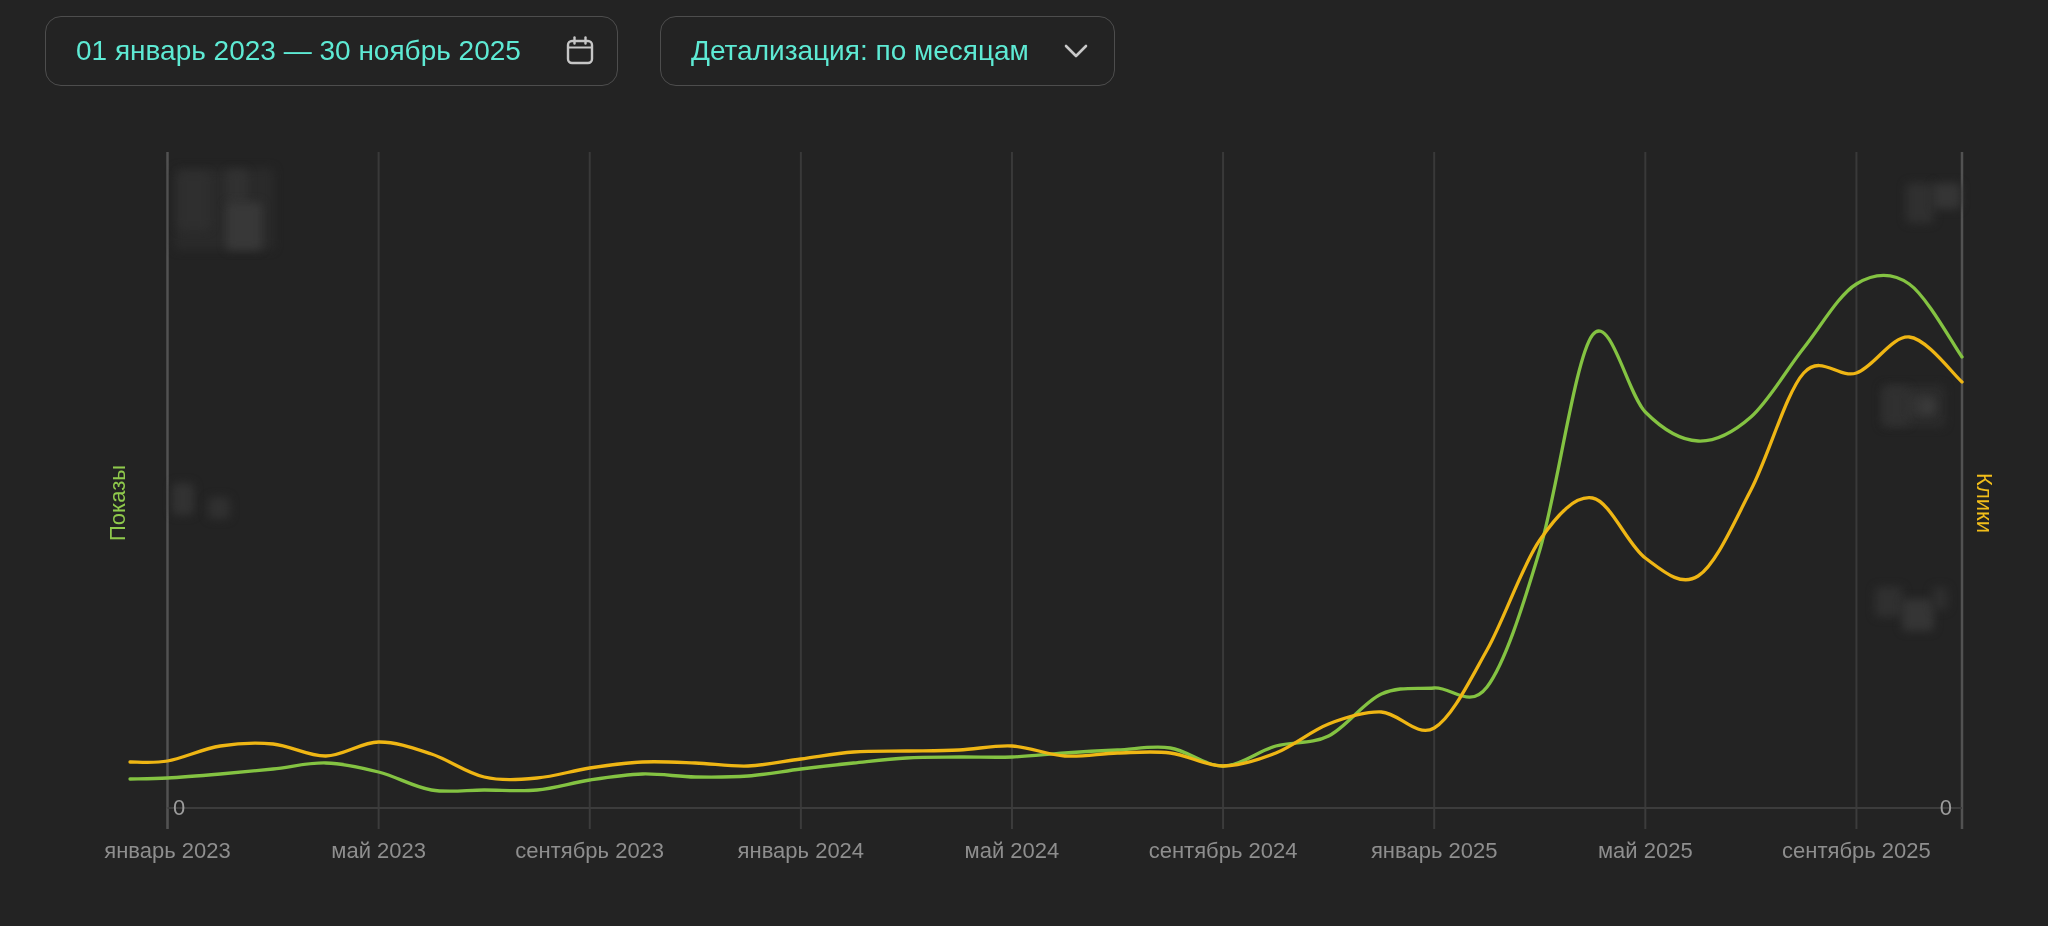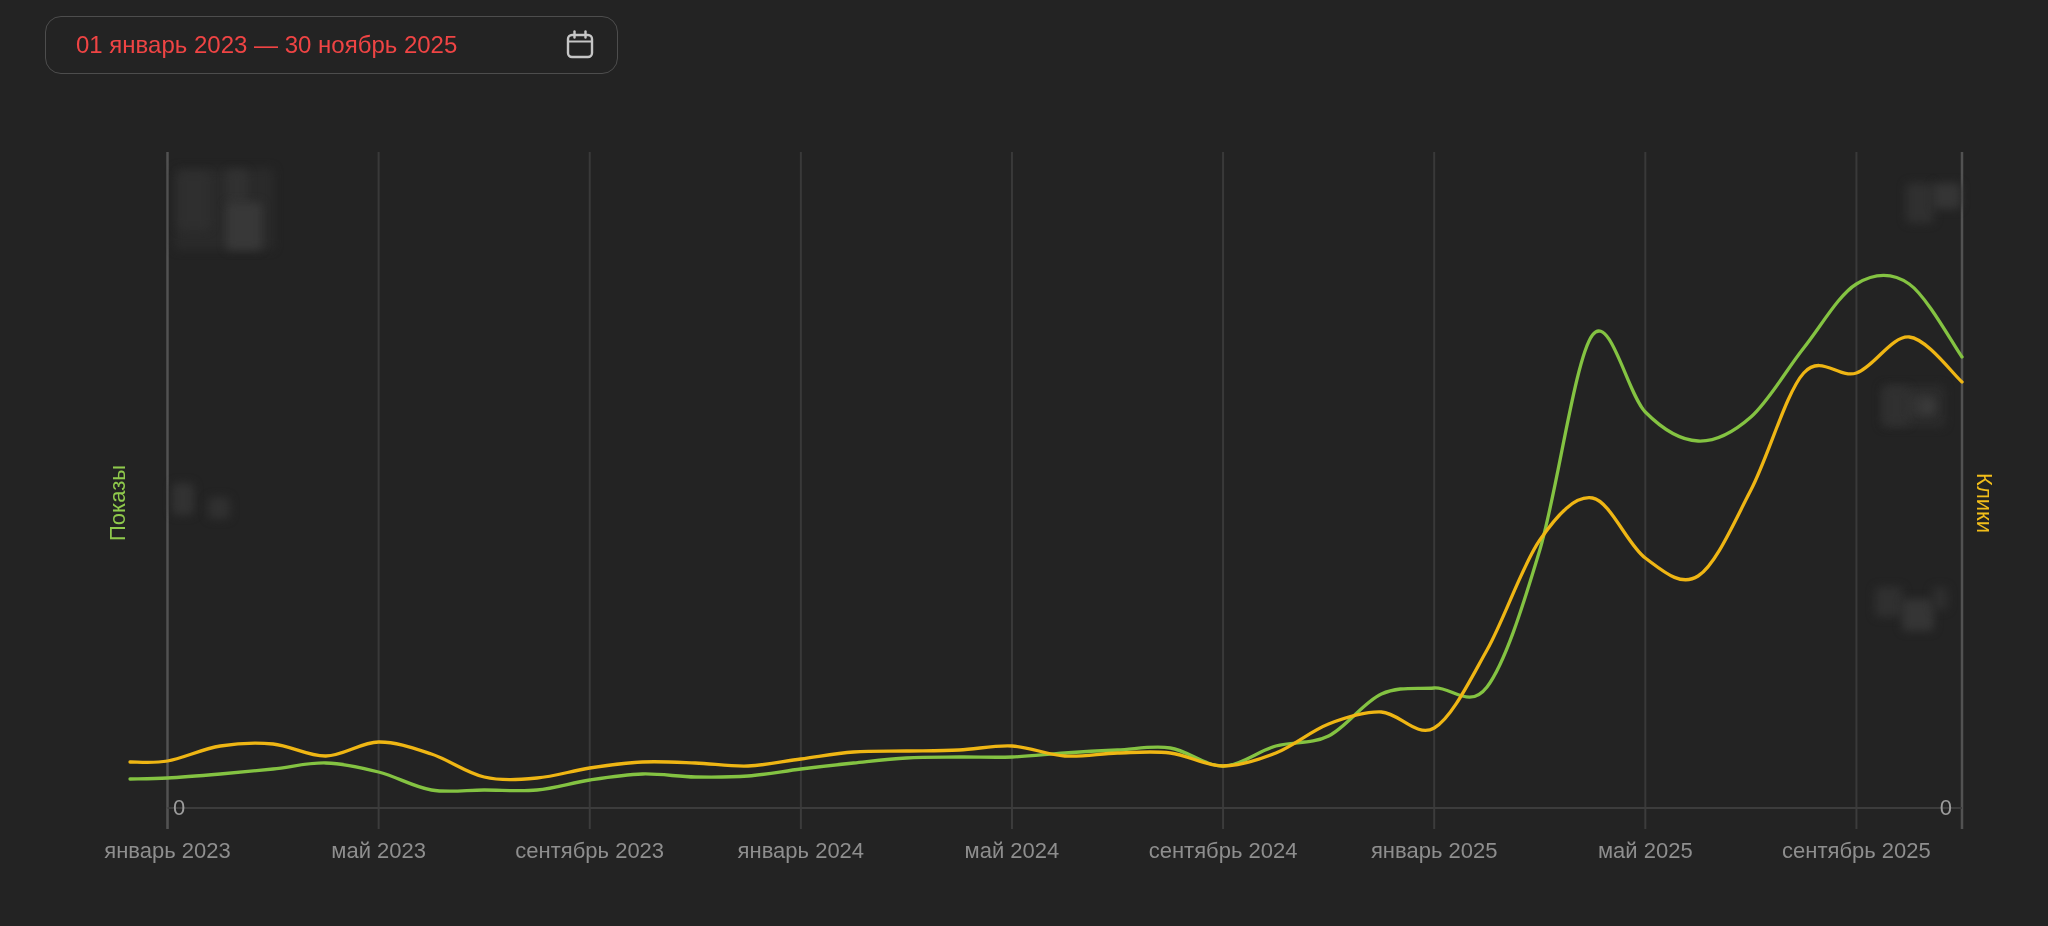--- a/index.html
+++ b/index.html
@@ -7,25 +7,25 @@
     width:2048px;height:926px;
     background:#232323;
     position:relative;
     overflow:hidden;
     font-family:"Liberation Sans", sans-serif;
   }
   .toolbar{
     position:absolute;left:0;top:0;width:2048px;height:100px;
   }
   .pill{
-    position:absolute;top:16px;height:58px;
+    position:absolute;top:16px;height:70px;
     border:1.5px solid #4d4d4d;border-radius:16px;
     display:flex;align-items:center;justify-content:space-between;
     box-sizing:border-box;
-    color:#ef4444;font-size:24px;
+    color:#5eead4;font-size:28px;
     cursor:pointer;background:transparent;
   }
   .pill .lbl{white-space:nowrap;}
   .pill-date{left:45px;width:573px;padding:0 22px 0 30px;}
   .pill-gran{left:660px;width:455px;padding:0 26px 0 30px;}
   .icon{flex:0 0 auto;display:block;}
   .chart-wrap{position:absolute;left:0;top:0;width:2048px;height:926px;}
   svg text{font-family:"Liberation Sans", sans-serif;}
   .blur-patch{
     position:absolute;border-radius:5px;
@@ -98,13 +98,19 @@
 <div class="toolbar">
   <div class="pill pill-date">
     <span class="lbl">01 январь 2023 — 30 ноябрь 2025</span>
     <svg class="icon" width="30" height="32" viewBox="0 0 30 32">
       <rect x="3" y="6" width="24" height="22" rx="4" fill="none" stroke="#c6c6c6" stroke-width="2.4"></rect>
       <line x1="9.5" y1="2.5" x2="9.5" y2="8.5" stroke="#c6c6c6" stroke-width="2.4" stroke-linecap="round"></line>
       <line x1="20.5" y1="2.5" x2="20.5" y2="8.5" stroke="#c6c6c6" stroke-width="2.4" stroke-linecap="round"></line>
       <line x1="4" y1="12.5" x2="26" y2="12.5" stroke="#c6c6c6" stroke-width="2"></line>
     </svg>
   </div>
+  <div class="pill pill-gran">
+    <span class="lbl">Детализация: по месяцам</span>
+    <svg class="icon" width="24" height="14" viewBox="0 0 24 14">
+      <polyline points="2,2 12,12 22,2" fill="none" stroke="#c9c9c9" stroke-width="2.6" stroke-linecap="round" stroke-linejoin="round"></polyline>
+    </svg>
+  </div>
 </div>
 
 </body></html>

